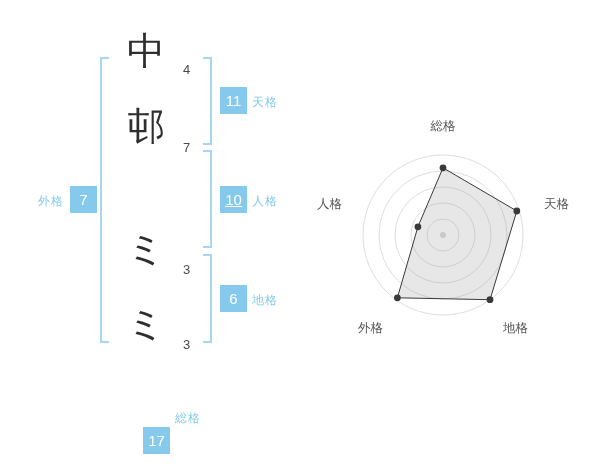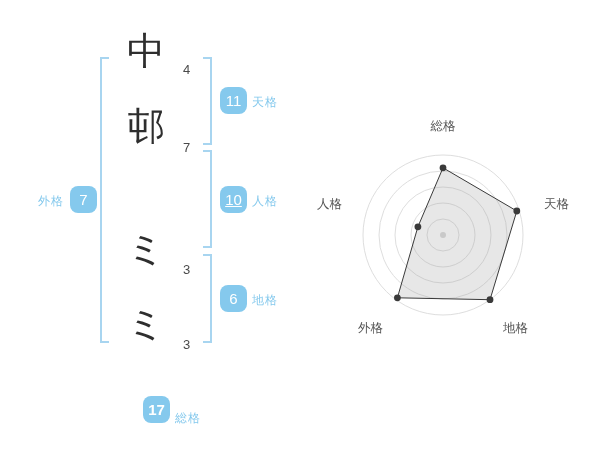--- a/index.html
+++ b/index.html
@@ -23,21 +23,21 @@
     position:absolute;
     font-size:13px;
     color:#4a4a4a;
   }
   .badge {
     position:absolute;
     width:27px; height:27px;
     background:#85c9ed;
     color:#ffffff;
     font-size:15px;
-    display:flex; align-items:center; justify-content:center;border-radius:8px;
+    display:flex; align-items:center; justify-content:center;
   }
   .kaku-label {
     position:absolute;
     font-size:12px;
     color:#85c9ed;
     letter-spacing:1px;
     white-space:nowrap;
   }
   .bracket { position:absolute; width:9px; }
   .bracket-right {
@@ -78,21 +78,21 @@
 
   <span class="badge" style="left:220px; top:186px;text-decoration:underline;">10</span>
   <span class="kaku-label" style="left:252px; top:193px;">人格</span>
 
   <span class="badge" style="left:220px; top:285px;">6</span>
   <span class="kaku-label" style="left:252px; top:292px;">地格</span>
 
   <span class="kaku-label" style="left:38px; top:193px;">外格</span>
   <span class="badge" style="left:70px; top:186px;">7</span>
 
-  <span class="badge" style="left:143px; top:396px;font-weight:bold;">17</span>
+  <span class="badge" style="left:143px; top:427px;">17</span>
   <span class="kaku-label" style="left:175px; top:410px;">総格</span>
 
   <div class="radar-wrap">
     <svg width="300" height="300" viewBox="0 0 300 300">
         <circle cx="148" cy="150" r="16.0" fill="none" stroke="#dedede" stroke-width="1"></circle>
         <circle cx="148" cy="150" r="32.0" fill="none" stroke="#dedede" stroke-width="1"></circle>
         <circle cx="148" cy="150" r="48.0" fill="none" stroke="#dedede" stroke-width="1"></circle>
         <circle cx="148" cy="150" r="64.0" fill="none" stroke="#dedede" stroke-width="1"></circle>
         <circle cx="148" cy="150" r="80.0" fill="none" stroke="#dedede" stroke-width="1"></circle>
         <polygon points="148.0,82.8 221.8,126.0 195.0,214.7 102.4,212.8 122.9,141.8" fill="rgba(160,160,160,0.25)" stroke="#3a3a3a" stroke-width="1"></polygon>

